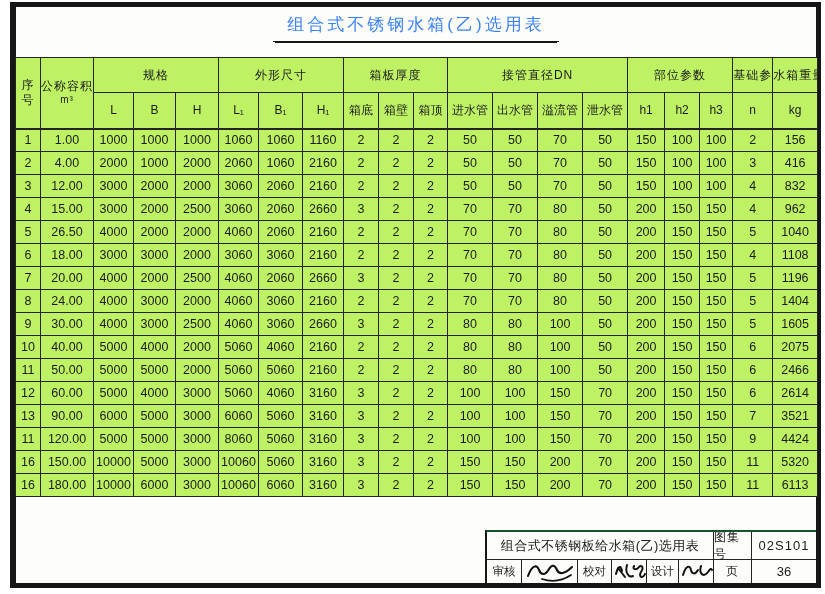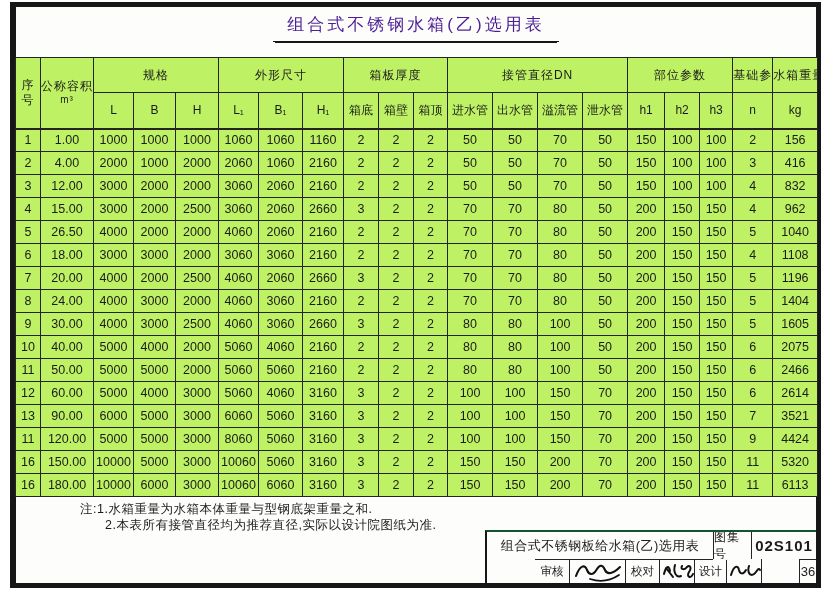--- a/index.html
+++ b/index.html
@@ -17,21 +17,21 @@
     border:5px solid #161616;
     border-left-width:6px;
     background:#fdfdfc;
   }
   .inner { position:relative; width:100%; height:100%; }
 
   
   .doc-title {
     position:absolute; top:6px; left:0; width:100%;
     text-align:center; font-size:17px; letter-spacing:3px;
-    color:#4c1d95;
+    color:#3b82f6;
   }
   .doc-title span {
     display:inline-block; padding:0 14px 5px;
     border-bottom:1px solid #161616;
     box-shadow:0 3px 0 -2px #161616;
   }
 
   
   table.sel {
     position:absolute; top:50px; left:-1px;
@@ -67,23 +67,23 @@
     display:grid;
     grid-template-columns:226px 38px 65px;
     grid-template-rows:27px 24px;
     background:#fdfdfc;
   }
   .tb-cell {
     display:flex; align-items:center; justify-content:center;
     font-size:12px; overflow:hidden;
   }
   .bl { border-left:1px solid #242424; }
-  .bt { border-top:1px solid #242424;margin-left:48px; }
+  .bt { border-top:1px solid #242424; }
   .tb-name { font-size:13px; letter-spacing:0.5px; }
-  .tb-atlas-no { font-size:15px; letter-spacing:1px;font-weight:bold; }
+  .tb-atlas-no { font-size:13px; letter-spacing:1px; }
   .tb-page-no { font-size:13px; }
   .sigrow {
     display:grid; grid-template-columns:34px 56px 34px 35px 32px 35px;
     height:100%;
   }
   .sigrow .tb-cell { font-size:11.5px; }
   .sig-svg { display:block; }
 
   .lbl { letter-spacing:1px; }
 </style>
@@ -505,24 +505,20 @@
             <td>70</td>
             <td>200</td>
             <td>150</td>
             <td>150</td>
             <td>11</td>
             <td>6113</td>
           </tr>
         </tbody>
     </table>
 
-    <div class="notes">
-      <div class="l1">注:1.水箱重量为水箱本体重量与型钢底架重量之和.</div>
-      <div class="l2">2.本表所有接管直径均为推荐直径,实际以设计院图纸为准.</div>
-    </div>
 
     <div class="tblock">
       <div class="tb-cell tb-name">组合式不锈钢板给水箱(乙)选用表</div>
       <div class="tb-cell bl lbl">图集号</div>
       <div class="tb-cell bl tb-atlas-no">02S101</div>
 
       <div class="sigrow bt">
         <div class="tb-cell">审核</div>
         <div class="tb-cell bl">
           <svg class="sig-svg" width="52" height="21" viewBox="0 0 52 21">

